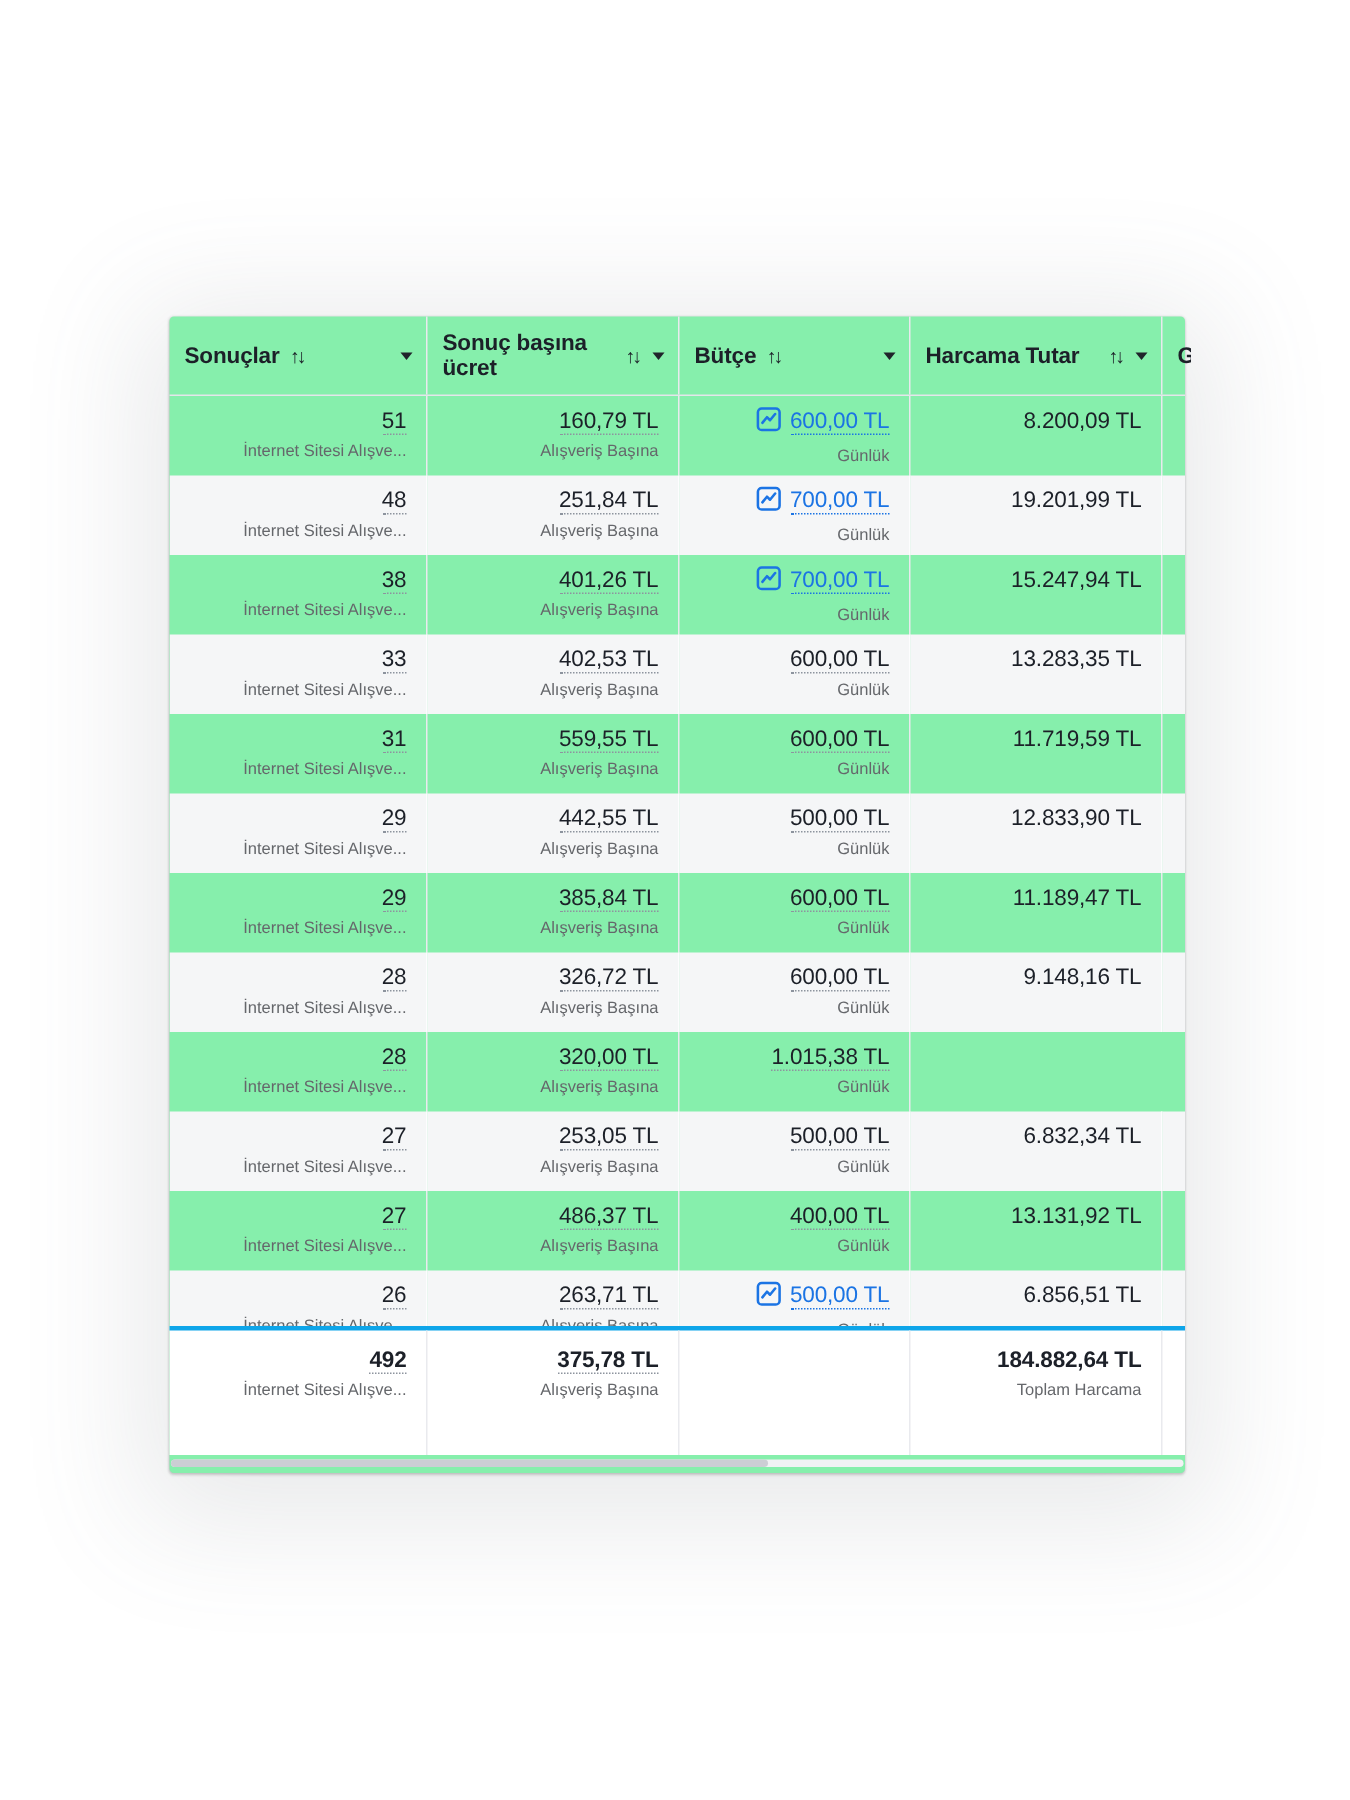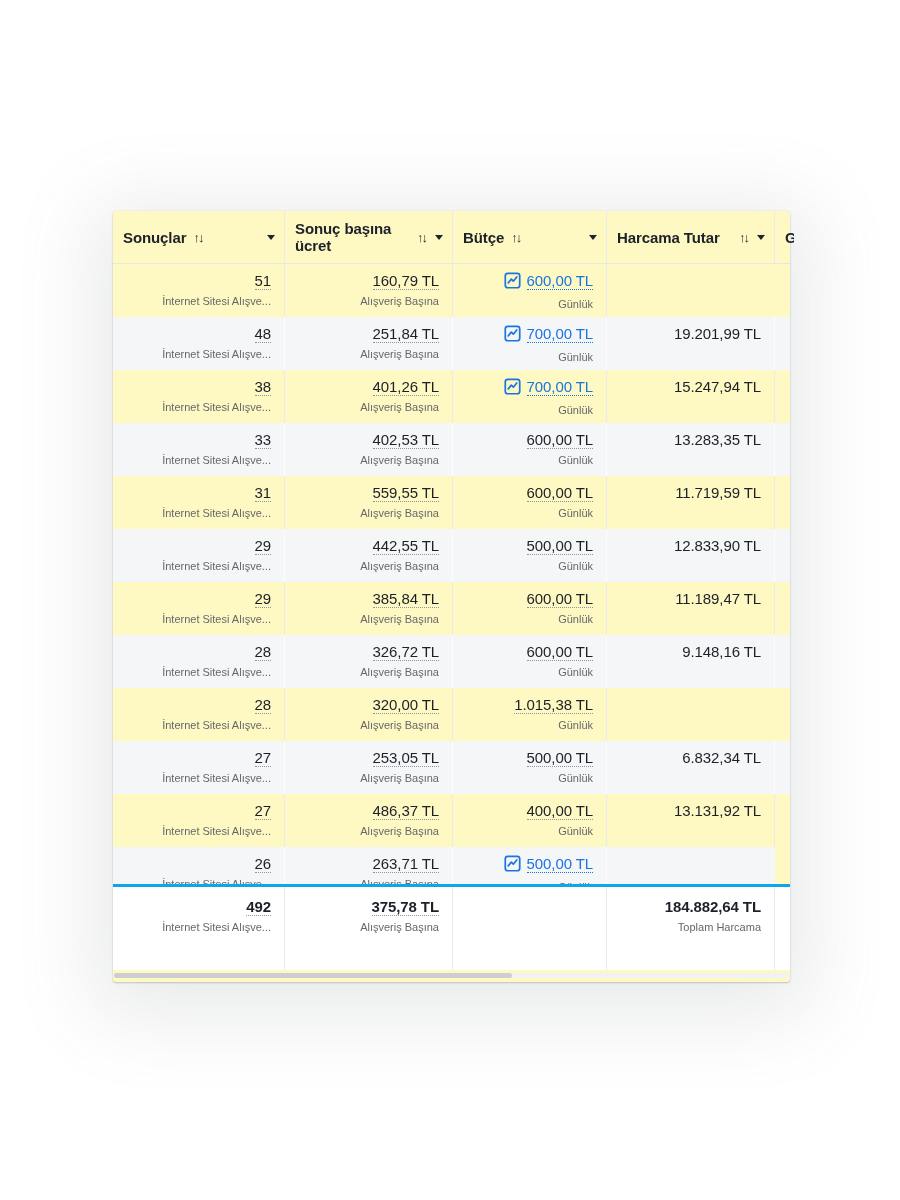--- a/index.html
+++ b/index.html
@@ -1,21 +1,21 @@
 <!DOCTYPE html>
 <html><head>
 <meta charset="utf-8">
 <style>
   * { margin: 0; padding: 0; box-sizing: border-box; }
   html, body { width: 900px; height: 1200px; background: #ffffff; font-family: "Liberation Sans", sans-serif; overflow: hidden; }
   .stage { position: relative; width: 900px; height: 1200px; }
 
   .card {
     position: absolute; left: 113px; top: 211px; width: 677px;
-    background: #fef9c3; border-radius: 3px;
+    background: #86efac; border-radius: 3px;
     box-shadow: 0 1px 2px rgba(0,0,0,.18), 0 0 2px rgba(0,0,0,.08), 0 14px 80px 20px rgba(96,103,112,.14);
   }
 
   .grid-row { display: grid; grid-template-columns: 172px 168px 154px 168px 1fr; }
   .cell { border-right: 1px solid #e9eaee; overflow: hidden; }
   .cell:last-child { border-right: none; }
 
   
   .thead { height: 53px; border-bottom: 1px solid #e4e6ea; }
   .hcell { display: flex; align-items: center; padding: 0 9px 0 10px; font-size: 15px; font-weight: bold; color: #1c2028; line-height: 17px; cursor: pointer; }
@@ -91,20 +91,23 @@
     </div>
     <div class="cell dcell">
       <span class="val budget-val budget-link">
         <span class="chart-icon"><svg width="17" height="17" viewBox="0 0 20 20" aria-hidden="true">
                   <rect x="1.5" y="1.5" width="17" height="17" rx="3" fill="none" stroke="#1b74e4" stroke-width="2"></rect>
                   <polyline points="5,12.8 8.6,8.4 11,10.8 15,5.9" fill="none" stroke="#1b74e4" stroke-width="2" stroke-linecap="round" stroke-linejoin="round"></polyline>
                 </svg></span><span class="ul">600,00 TL</span>
       </span>
       <span class="sub">Günlük</span>
     </div>
+    <div class="cell dcell">
+      <span class="val">8.200,09 TL</span>
+    </div>
     <div class="cell"></div>
   </div>
 
   <div class="grid-row trow alt">
     <div class="cell dcell">
       <span class="val"><span class="ul">48</span></span>
       <span class="sub">İnternet Sitesi Alışve...</span>
     </div>
     <div class="cell dcell">
       <span class="val"><span class="ul">251,84 TL</span></span>
@@ -325,20 +328,23 @@
     </div>
     <div class="cell dcell">
       <span class="val budget-val budget-link">
         <span class="chart-icon"><svg width="17" height="17" viewBox="0 0 20 20" aria-hidden="true">
                   <rect x="1.5" y="1.5" width="17" height="17" rx="3" fill="none" stroke="#1b74e4" stroke-width="2"></rect>
                   <polyline points="5,12.8 8.6,8.4 11,10.8 15,5.9" fill="none" stroke="#1b74e4" stroke-width="2" stroke-linecap="round" stroke-linejoin="round"></polyline>
                 </svg></span><span class="ul">500,00 TL</span>
       </span>
       <span class="sub">Günlük</span>
     </div>
+    <div class="cell dcell">
+      <span class="val">6.856,51 TL</span>
+    </div>
     <div class="cell"></div>
   </div>
 </div>
 
     <div class="grid-row tfoot">
       <div class="cell dcell">
         <span class="val"><span class="ul">492</span></span>
         <span class="sub">İnternet Sitesi Alışve...</span>
       </div>
       <div class="cell dcell">

